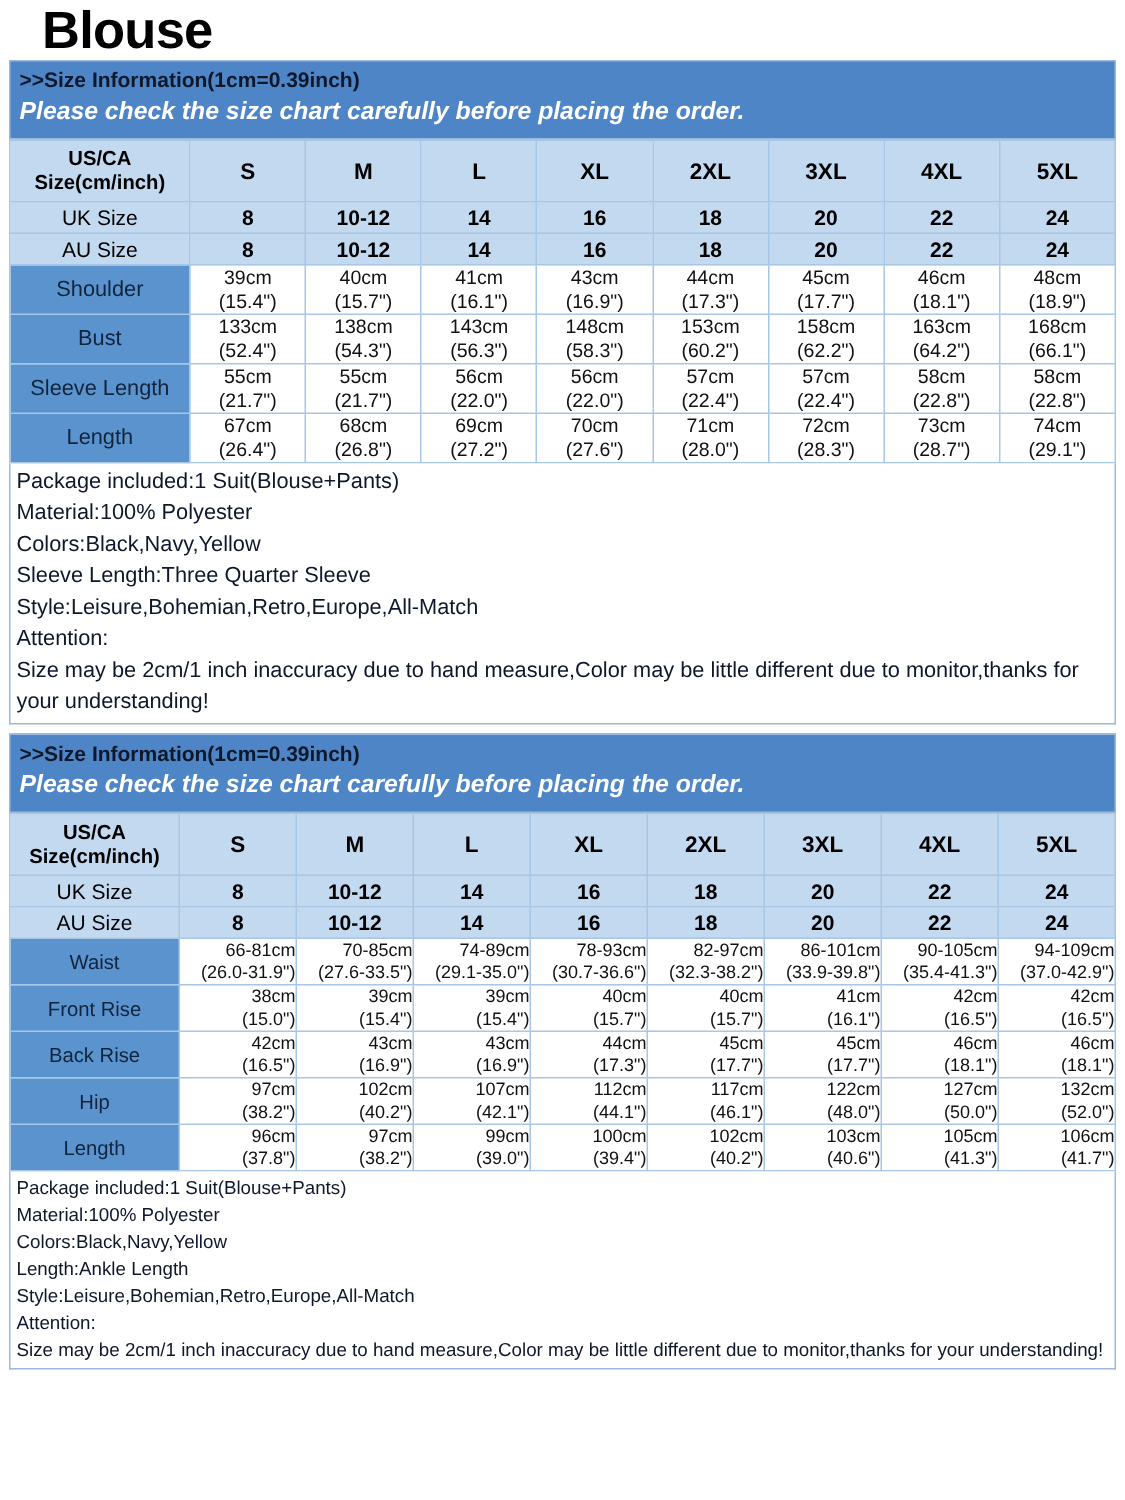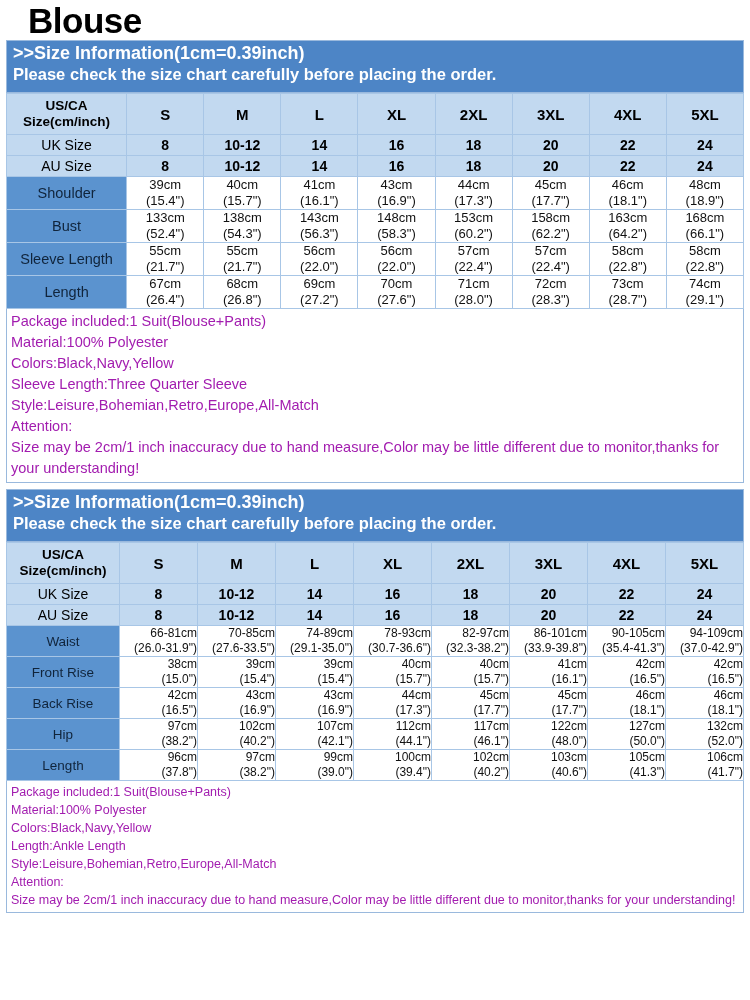--- a/index.html
+++ b/index.html
@@ -39,30 +39,31 @@
 
   
   .banner {
     background: #4d85c6;
     border: 1px solid #9ab9dd;
     box-sizing: border-box;
     color: #ffffff;
     padding: 4px 6px 6px 6px;
   }
   .banner-line1 {
-    font-size: 18px;
+    font-size: 14px;
     font-weight: bold;
     line-height: 17px;
-    color: #ffffff;
+    color: #0f172a;
   }
   .banner-line2 {
     font-size: 16.5px;
     font-weight: bold;
     line-height: 24px;
     color: #ffffff;
+    font-style: italic;
   }
 
   
   table.size-table {
     border-collapse: collapse;
     width: 100%;
     table-layout: fixed;
     border-radius: 17px;
   }
   table.size-table td {
@@ -127,21 +128,21 @@
 
   
   .desc {
     border: 1px solid #9ab9dd;
     border-top: none;
     box-sizing: border-box;
     background: #ffffff;
     padding: 2px 4px 3px 4px;
   }
   .desc-line {
-    color: #a21caf;
+    color: #0f172a;
     white-space: pre-wrap;
   }
   .desc-blouse .desc-line {
     font-size: 14.5px;
     line-height: 21px;
   }
   .desc-pants .desc-line {
     font-size: 12.5px;
     line-height: 18px;
   }

